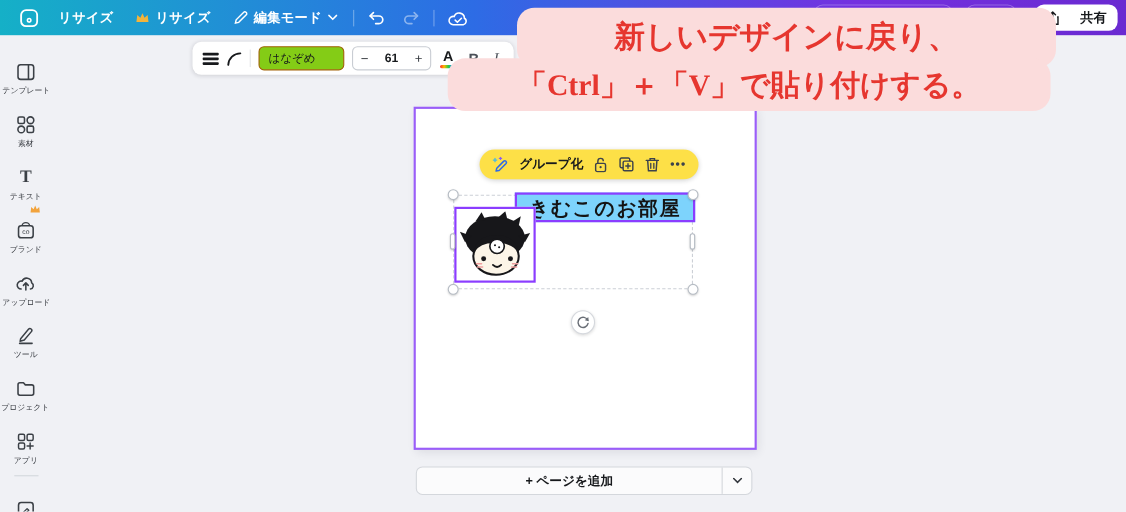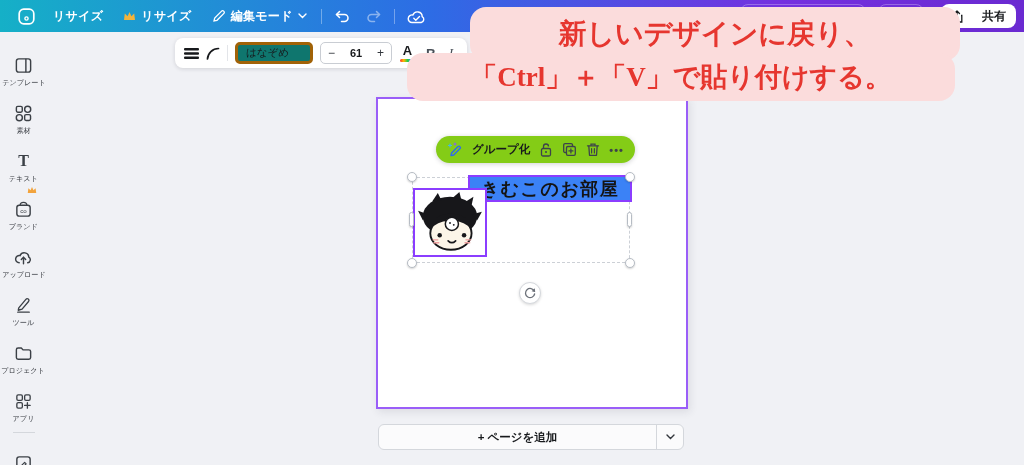--- a/index.html
+++ b/index.html
@@ -29,22 +29,22 @@
   .sb-icon svg { width:19px; height:19px; }
   .sb-tee { font-family:"Liberation Serif",serif; font-size:16px; font-weight:700; color:#3b4046; line-height:1; }
   .crown-badge { position:absolute; top:2px; right:10px; }
   .sb-divider { width:22px; height:1px; background:#d4d7dc; margin:8px auto 6px auto; }
 
   
   .editor-toolbar { position:absolute; left:175px; top:38px; width:292px; height:30px; z-index:40;
     background:#fff; border-radius:8px; box-shadow:0 1px 4px rgba(20,24,32,.14);
     display:flex; align-items:center; padding:0 9px; gap:7px; }
   .et-divider { width:1px; height:16px; background:#e3e5e9; }
-  .font-field { width:78px; height:22px; border:3px solid #a16207; border-radius:5px;
-    display:flex; align-items:center; padding:0 8px; font-size:10.5px; color:#17191c; cursor:pointer; background:#0f766e; }
+  .font-field { width:78px; height:22px; border:1px solid #a16207; border-radius:5px;
+    display:flex; align-items:center; padding:0 8px; font-size:10.5px; color:#17191c; cursor:pointer; background:#84cc16; }
   .stepper { width:72px; height:22px; border:1px solid #c9cdd3; border-radius:5px;
     display:flex; align-items:center; justify-content:space-between; padding:0 7px; background:#fff; }
   .stepper button { background:none; border:none; font-size:12px; color:#33373d; cursor:pointer; padding:0; line-height:1; font-family:"Liberation Sans",sans-serif;}
   .stepper .size { font-size:11px; font-weight:700; color:#17191c; }
   .color-btn { background:none; border:none; display:flex; flex-direction:column; align-items:center; cursor:pointer; padding:0 1px; }
   .color-btn .letter { font-size:13px; font-weight:700; color:#17191c; line-height:1.1; }
   .rainbow { width:15px; height:3.5px; border-radius:2px; margin-top:1px;
     background:linear-gradient(90deg,#ff2d2d,#ffb800,#2ecc40,#1793ff,#9b30ff); }
   .b-btn { background:none; border:none; font-size:13.5px; font-weight:700; color:#4a5058; cursor:pointer; font-family:"Liberation Sans",sans-serif; padding:0 3px;}
   .i-btn { background:none; border:none; font-size:13.5px; font-style:italic; color:#4a5058; cursor:pointer; font-family:"Liberation Serif",serif; padding:0 3px;}
@@ -55,34 +55,34 @@
   .ann-2 { left:407px; top:53px; width:548px; height:48px; border-radius:16px;font-family:Liberation Serif, serif; }
   .ann span { color:#e6362f; font-weight:700; white-space:nowrap; }
   .ann-1 span { font-size:28px; }
   .ann-2 span { font-size:27px; }
 
   
   .canvas-page { position:absolute; left:376px; top:97px; width:312px; height:312px; z-index:5;
     background:#fff; border:2px solid #9a5ef8; box-shadow:2px 3px 8px rgba(40,44,60,.10); }
 
   .sel-toolbar { position:absolute; left:436px; top:136px; height:27px; z-index:30;
-    background:#84cc16; border-radius:14px; box-shadow:0 1px 5px rgba(20,24,32,.20);
+    background:#fde047; border-radius:14px; box-shadow:0 1px 5px rgba(20,24,32,.20);
     display:flex; align-items:center; padding:0 11px; gap:9px; }
   .sel-toolbar .label { font-size:11.5px; font-weight:700; color:#17191c; }
   .sel-toolbar button, .sel-toolbar .tool { background:none; border:none; display:flex; align-items:center; cursor:pointer; padding:0; }
   .more-dots { font-size:11px; font-weight:700; color:#3d434b; letter-spacing:1px; }
 
   .group-box { position:absolute; left:412px; top:177px; width:218px; height:86px; z-index:18;
     border:1.5px dashed #ccd0d6; }
   .handle { position:absolute; background:#fff; border:1px solid #b6bcc4; box-shadow:0 1px 2px rgba(0,0,0,.18); z-index:26; }
   .h-circle { width:10px; height:10px; border-radius:50%; }
   .h-pill { width:5px; height:15px; border-radius:3px; }
 
   .el-text { position:absolute; left:468px; top:175px; width:164px; height:27px; z-index:20;
-    border:2px solid #8b3dff; display:flex; align-items:center; justify-content:center; background:#3b82f6; }
+    border:2px solid #8b3dff; display:flex; align-items:center; justify-content:center; background:#7dd3fc; }
   .el-text span { font-size:18px; font-weight:700; color:#141414; letter-spacing:1.5px; white-space:nowrap; }
   .el-image { position:absolute; left:413px; top:188px; width:74px; height:69px; z-index:21;
     border:2px solid #8b3dff; background:#fff; display:flex; align-items:center; justify-content:center; }
 
   .rotate-handle { position:absolute; left:519px; top:282px; width:22px; height:22px; z-index:22;
     background:#fff; border:1px solid #d5d8dd; border-radius:50%; box-shadow:0 1px 3px rgba(0,0,0,.15);
     display:flex; align-items:center; justify-content:center; cursor:pointer; }
 
   
   .add-page { position:absolute; left:378px; top:424px; width:306px; height:26px; z-index:5;

